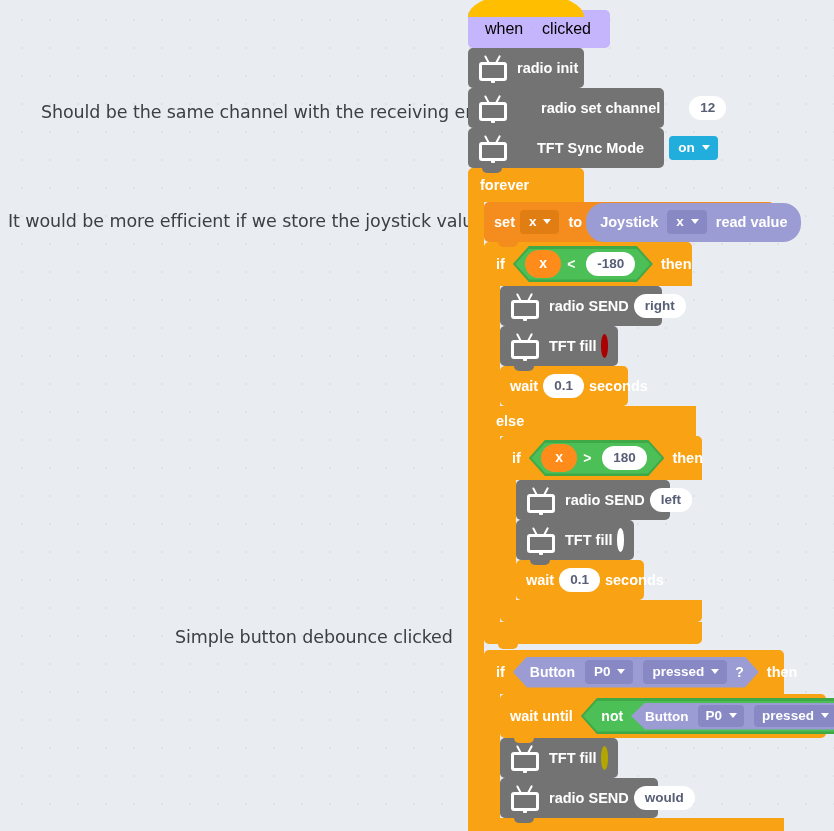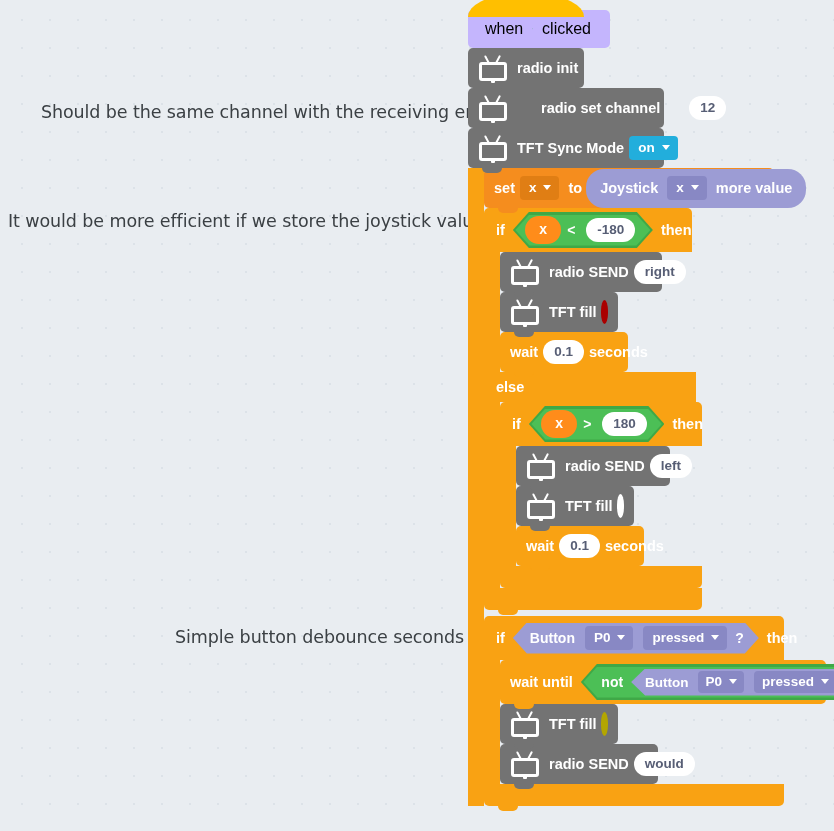--- a/index.html
+++ b/index.html
@@ -136,21 +136,21 @@
      background:#F9A213;border-radius:0 0 5px 5px;}
   .c-body{display:flex;}
   .c-inner{flex:1;}
   .lbl{margin:0 5px;}
 </style>
 </head>
 <body>
 
 <div class="annot" style="left:41px;top:102px;">Should be the same channel with the receiving end</div>
 <div class="annot" style="left:8px;top:211px;">It would be more efficient if we store the joystick value</div>
-<div class="annot" style="left:175px;top:627px;">Simple button  debounce seconds</div>
+<div class="annot" style="left:175px;top:627px;">Simple button  debounce clicked</div>
 
 <div class="script">
 
   <div class="hat">
     <div class="hat-cap"></div>
     <span class="lbl">when</span>
     <svg width="16" height="16" viewBox="0 0 16 16" style="margin:0 4px;">
       <path d="M3 1 L3 15" stroke="#12A330" stroke-width="2.2" fill="none"></path>
       <path d="M4 2 C7 0.2 9.5 3.4 13 1.8 L13 8 C9.5 9.6 7 6.4 4 8.2 Z" fill="#2BA92B"></path>
     </svg>
@@ -171,54 +171,57 @@
     <span class="tvicon">
       <span class="ant-l"></span>
         <span class="ant-r"></span>
         <span class="screen"></span>
         <span class="stand"></span>
     </span>
     <span>radio set channel</span>
     <span class="oval">12</span>
   </div>
 
-  <div class="blk radio notch-bot" style="width:196px;">
+  <div class="blk radio notch-bot" style="width:196px;gap:20px;">
     <span class="tvicon">
       <span class="ant-l"></span>
         <span class="ant-r"></span>
         <span class="screen"></span>
         <span class="stand"></span>
     </span>
     <span>TFT Sync Mode</span>
     <span class="dd on-radio">
       <span>on</span>
       <i class="arrow"></i>
     </span>
   </div>
 
   <div>
+    <div class="c-head" style="width:116px;height:34px;min-height:34px;">
+      <span>forever</span>
+    </div>
 
     <div class="c-body">
       <div class="c-arm"></div>
       <div class="c-inner">
 
         <div class="blk varblk notch-bot" style="width:290px;">
           <span>set</span>
           <span class="dd on-var">
             <span>x</span>
             <i class="arrow"></i>
           </span>
           <span style="margin:0 4px;">to</span>
           <span class="reporter">
             <span style="margin:5px 4px;">Joystick</span>
             <span class="dd on-sens">
               <span>x</span>
               <i class="arrow"></i>
             </span>
-            <span style="margin:0 4px;">more value</span>
+            <span style="margin:0 4px;">read value</span>
           </span>
         </div>
 
         <div>
           <div class="c-head tall" style="width:208px;">
             <span>if</span>
             <span class="hex-outline-green" style="margin:0 8px;">
               <span class="hex green hexr" style="padding:0 10px;">
                 <span class="varoval">x</span>
                 <span style="margin:0 6px;">&lt;</span>

